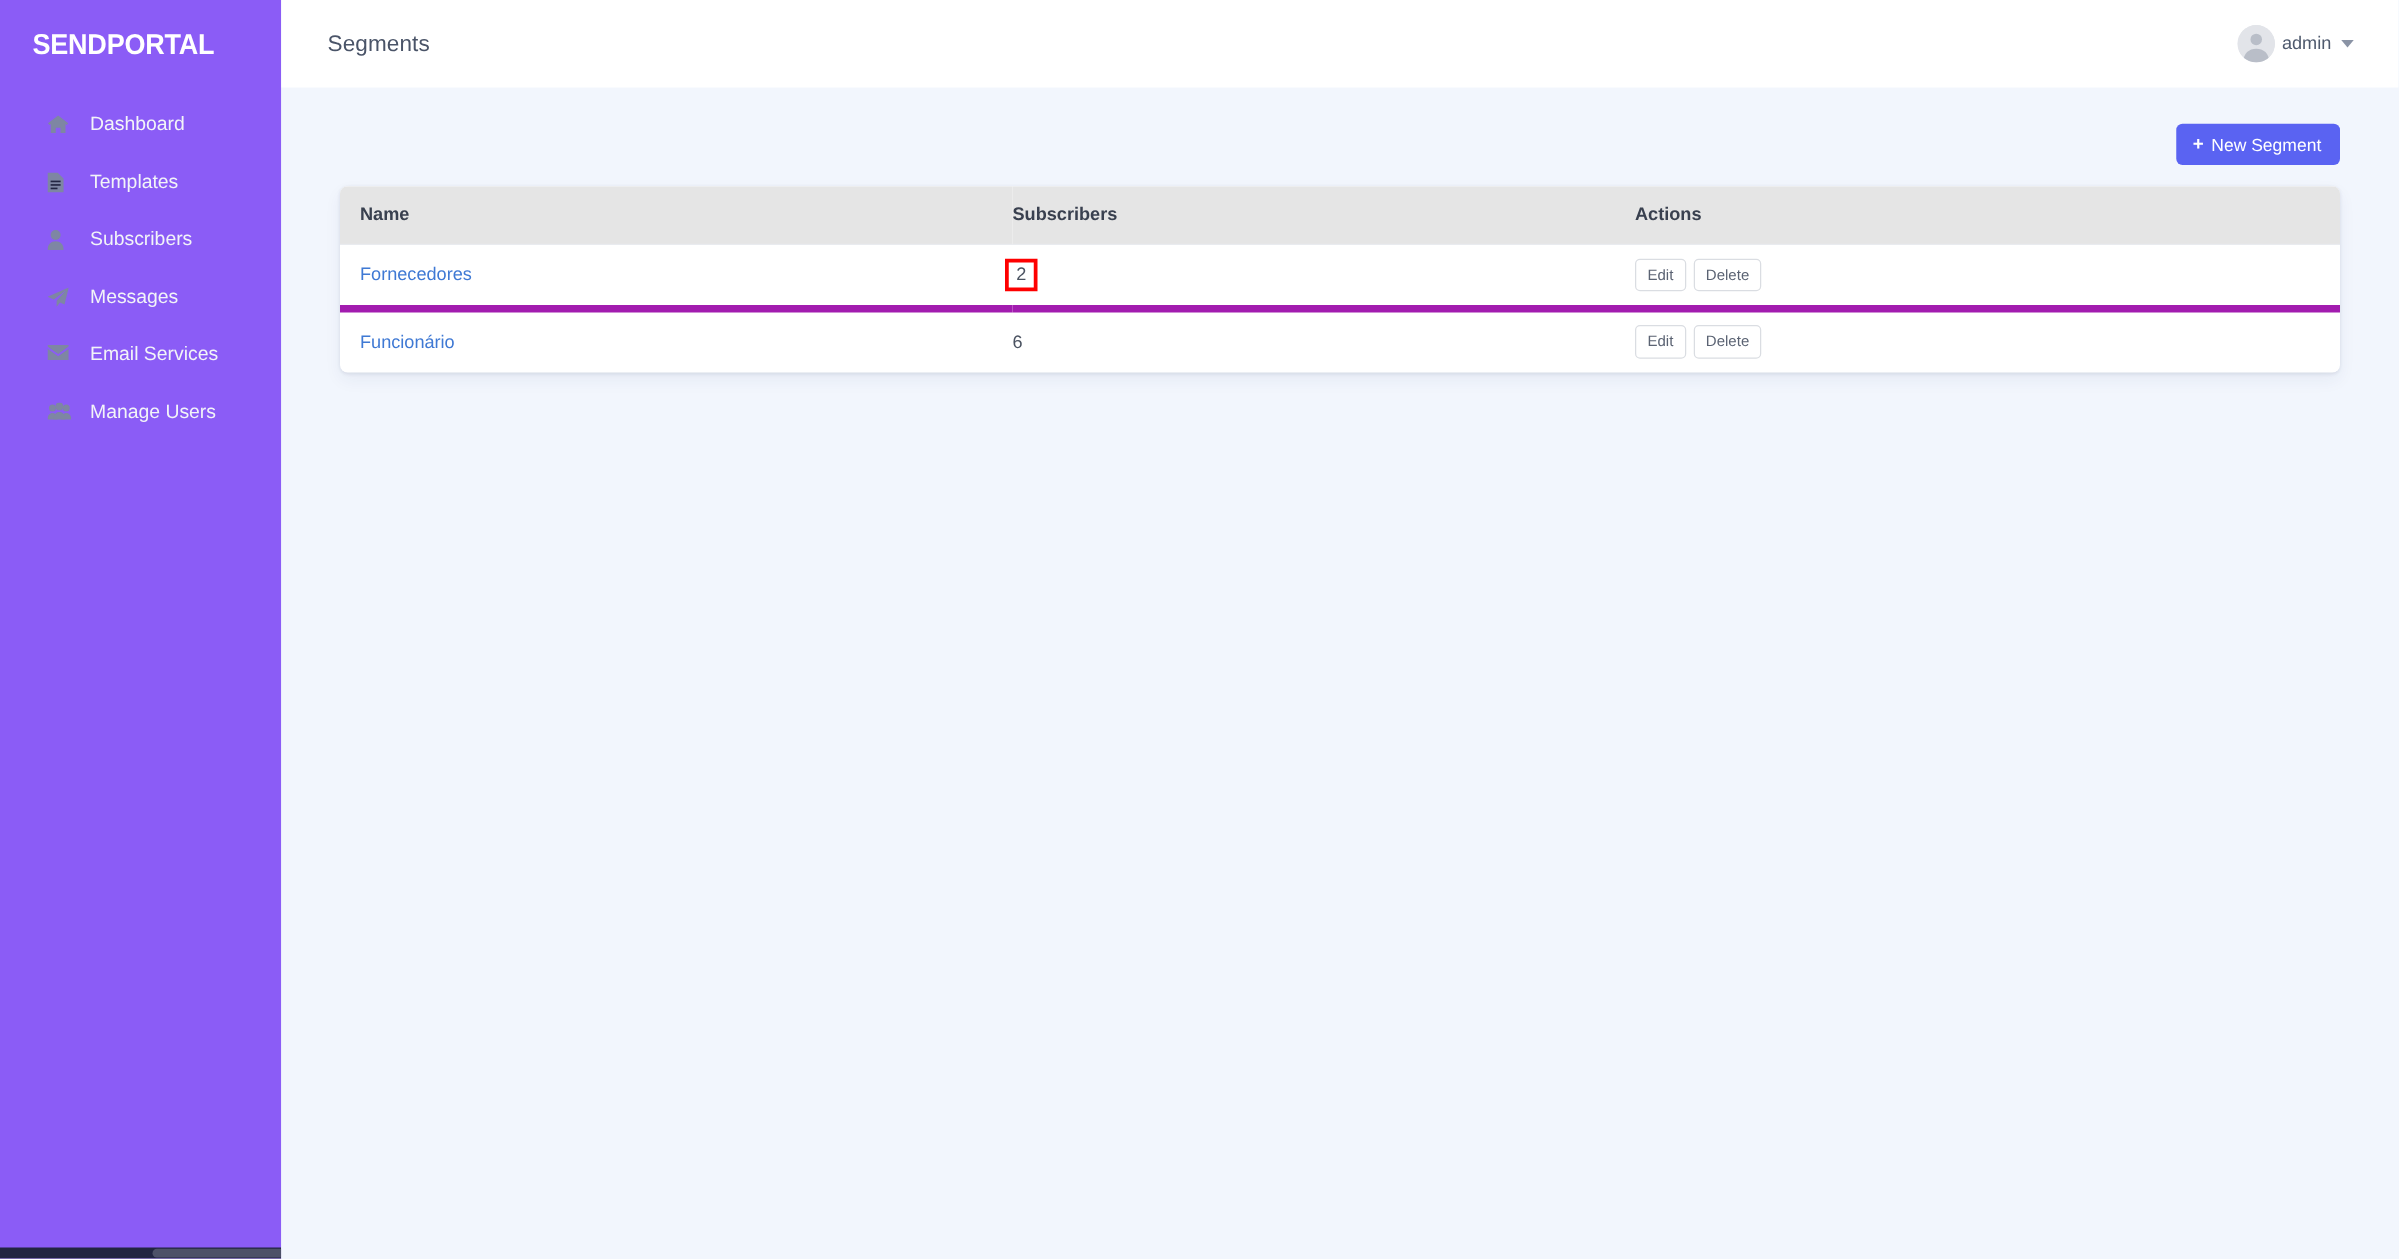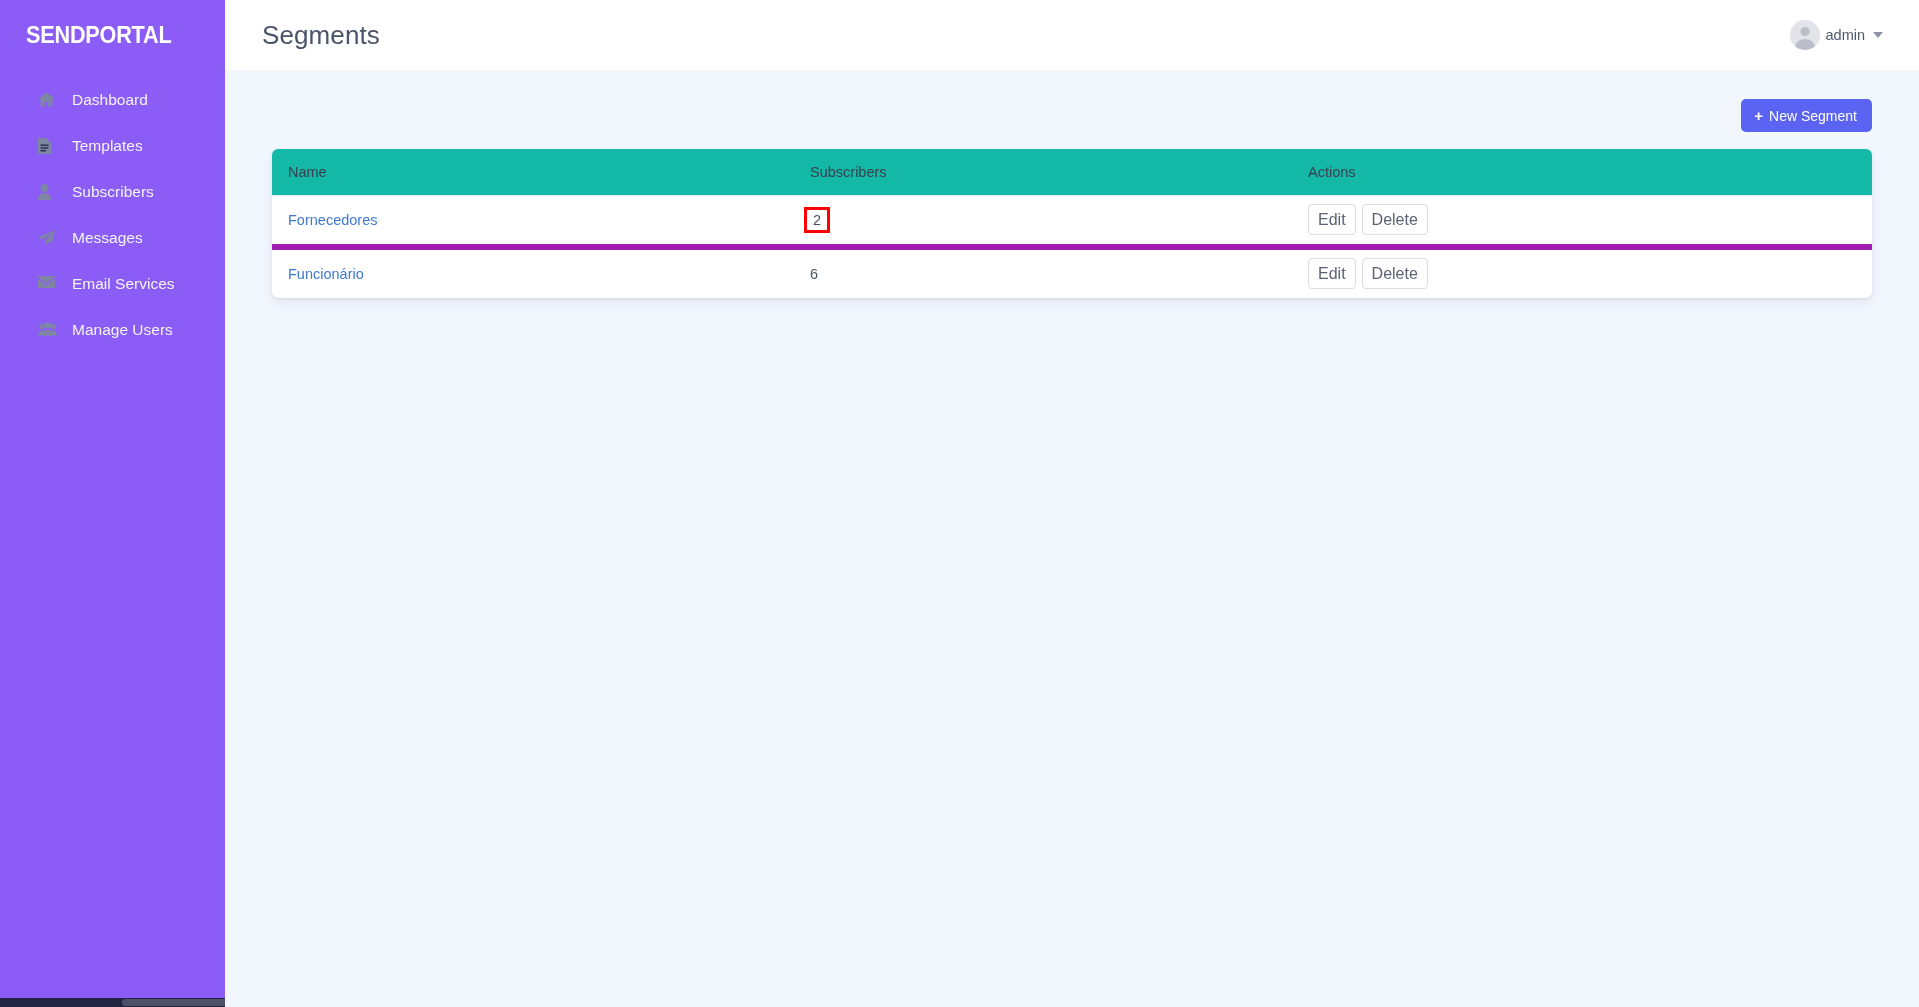--- a/index.html
+++ b/index.html
@@ -98,21 +98,21 @@
   }
   .topbar {
     height: 70px;
     background: #ffffff;
     display: flex;
     align-items: center;
     justify-content: space-between;
     padding: 0 36px 0 37px;
   }
   .page-title {
-    font-size: 26px;
+    font-size: 18px;
     color: #4a5468;
     font-weight: 400;
     letter-spacing: 0.1px;
   }
   .user-menu {
     display: flex;
     align-items: center;
     cursor: pointer;
     gap: 6px;
   }
@@ -171,24 +171,24 @@
     border-radius: 6px;
     box-shadow: 0 1px 3px rgba(30,40,80,0.10), 0 6px 14px rgba(40,55,110,0.06);
     overflow: hidden;
   }
   table.seg-table {
     width: 100%;
     border-collapse: collapse;
     table-layout: fixed;
   }
   table.seg-table thead th {
-    background: #14b8a6;
+    background: #e5e5e5;
     text-align: left;
     font-size: 14.5px;
-    font-weight: 400;
+    font-weight: 700;
     color: #39404f;
     padding: 15px 0 15px 0;
     border-bottom: 1px solid #e9ebef;
   }
   table.seg-table tbody td {
     padding: 0;
     font-size: 14.5px;
     color: #4b5361;
     border-bottom: 6px solid #a21caf;
     height: 51px;
@@ -221,21 +221,21 @@
     position: relative;
     left: -6px;
   }
 
   .action-btns { display: flex; gap: 6px; }
   .btn-sm {
     background: #ffffff;
     border: 1px solid #dadde2;
     border-radius: 4px;
     color: #5b6373;
-    font-size: 16px;
+    font-size: 12px;
     padding: 5px 9px;
     cursor: pointer;
     font-family: "Liberation Sans", sans-serif;
     line-height: 1.2;
   }
 </style>
 </head>
 <body>
 
 <div class="app">

